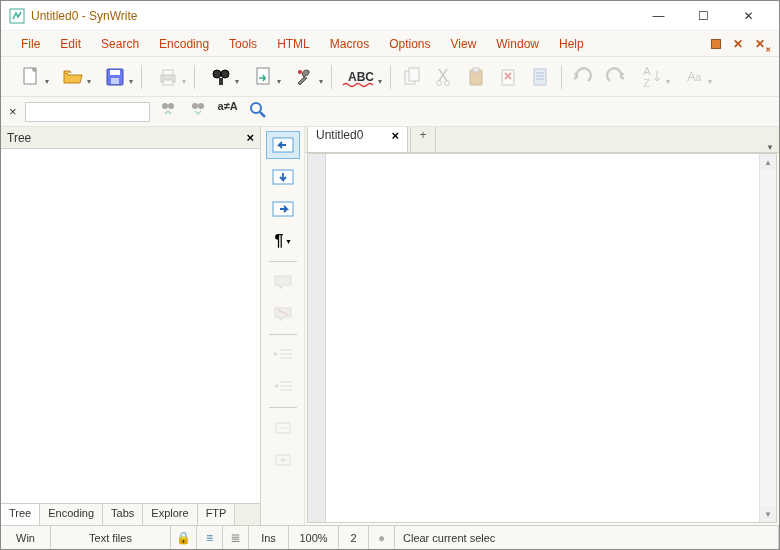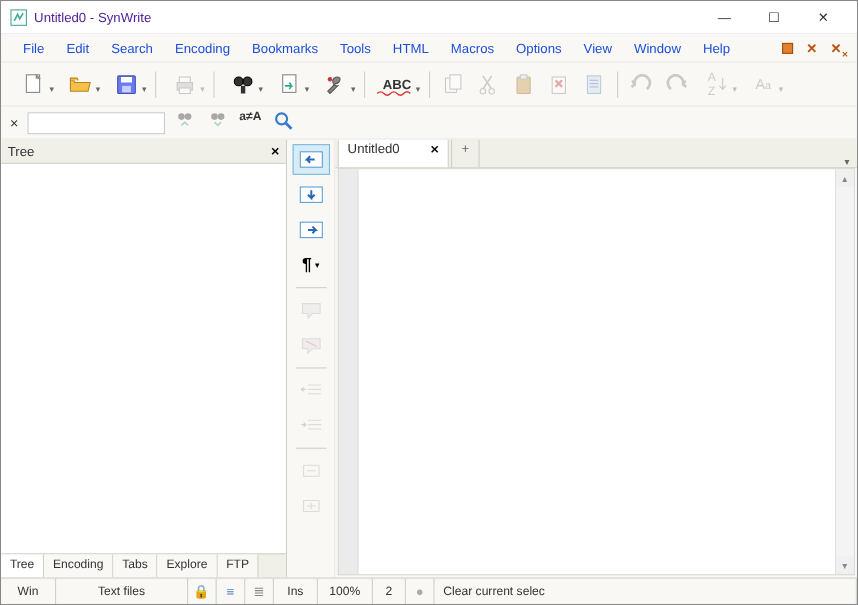--- a/index.html
+++ b/index.html
@@ -1,22 +1,22 @@
 <!DOCTYPE html>
 <html><head>
 <meta charset="utf-8">
 <style>
 * { box-sizing: border-box; margin: 0; padding: 0; font-family: "Segoe UI", Tahoma, sans-serif; font-size: 12px; }
 body { background: #f0f0f0; width: 780px; height: 550px; overflow: hidden; border: 1px solid #888; display: flex; flex-direction: column; }
 .titlebar { height: 30px; background: #fff; display: flex; align-items: center; padding: 0 8px; border-bottom: 1px solid #eee; }
 .titlebar .icon-app { width: 16px; height: 16px; margin-right: 6px; }
-.titlebar .title { flex: 1; color: #4c1d95; }
+.titlebar .title { flex: 1; color: #a16207; }
 .titlebar .winbtn { width: 45px; height: 30px; display: flex; align-items: center; justify-content: center; color: #333; }
 .menubar { height: 26px; background: #f9f8f5; display: flex; align-items: center; padding: 0 10px; gap: 0; border-bottom: 1px solid #e5e5e0; }
-.menubar .mitem { padding: 4px 10px; color: #1d4ed8; cursor: default; }
+.menubar .mitem { padding: 4px 10px; color: #c2410c; cursor: default; }
 .menubar .mright { margin-left: auto; display: flex; gap: 4px; }
 .menubar .mright .mi { width: 18px; height: 18px; display: flex; align-items: center; justify-content: center; }
 .toolbar { height: 40px; background: #f9f8f5; display: flex; align-items: center; padding: 0 10px; gap: 2px; border-bottom: 1px solid #e5e5e0; }
 .tbbtn { width: 30px; height: 30px; display: flex; align-items: center; justify-content: center; border-radius: 2px; position: relative; }
 .tbbtn.wide { width: 40px; }
 .tbbtn .dd { position: absolute; right: 2px; bottom: 6px; font-size: 8px; color: #666; }
 .tbsep { width: 1px; height: 24px; background: #d0d0c8; margin: 0 4px; }
 .tbbtn.disabled { opacity: 0.4; }
 .searchbar { height: 30px; background: #f9f8f5; display: flex; align-items: center; padding: 0 6px; gap: 6px; border-bottom: 1px solid #e5e5e0; }
 .searchbar .sx { font-size: 13px; color: #333; cursor: pointer; padding: 0 2px; }
@@ -74,21 +74,20 @@
   <div class="winbtn">
       <span>✕</span>
     </div>
 </div>
 
 <div class="menubar">
   <div class="mitem">File</div>
   <div class="mitem">Edit</div>
   <div class="mitem">Search</div>
   <div class="mitem">Encoding</div>
-  <div class="mitem">Bookmarks</div>
   <div class="mitem">Tools</div>
   <div class="mitem">HTML</div>
   <div class="mitem">Macros</div>
   <div class="mitem">Options</div>
   <div class="mitem">View</div>
   <div class="mitem">Window</div>
   <div class="mitem">Help</div>
   <div class="mright">
     <span class="mi">
         <span class="sq-orange"></span>

